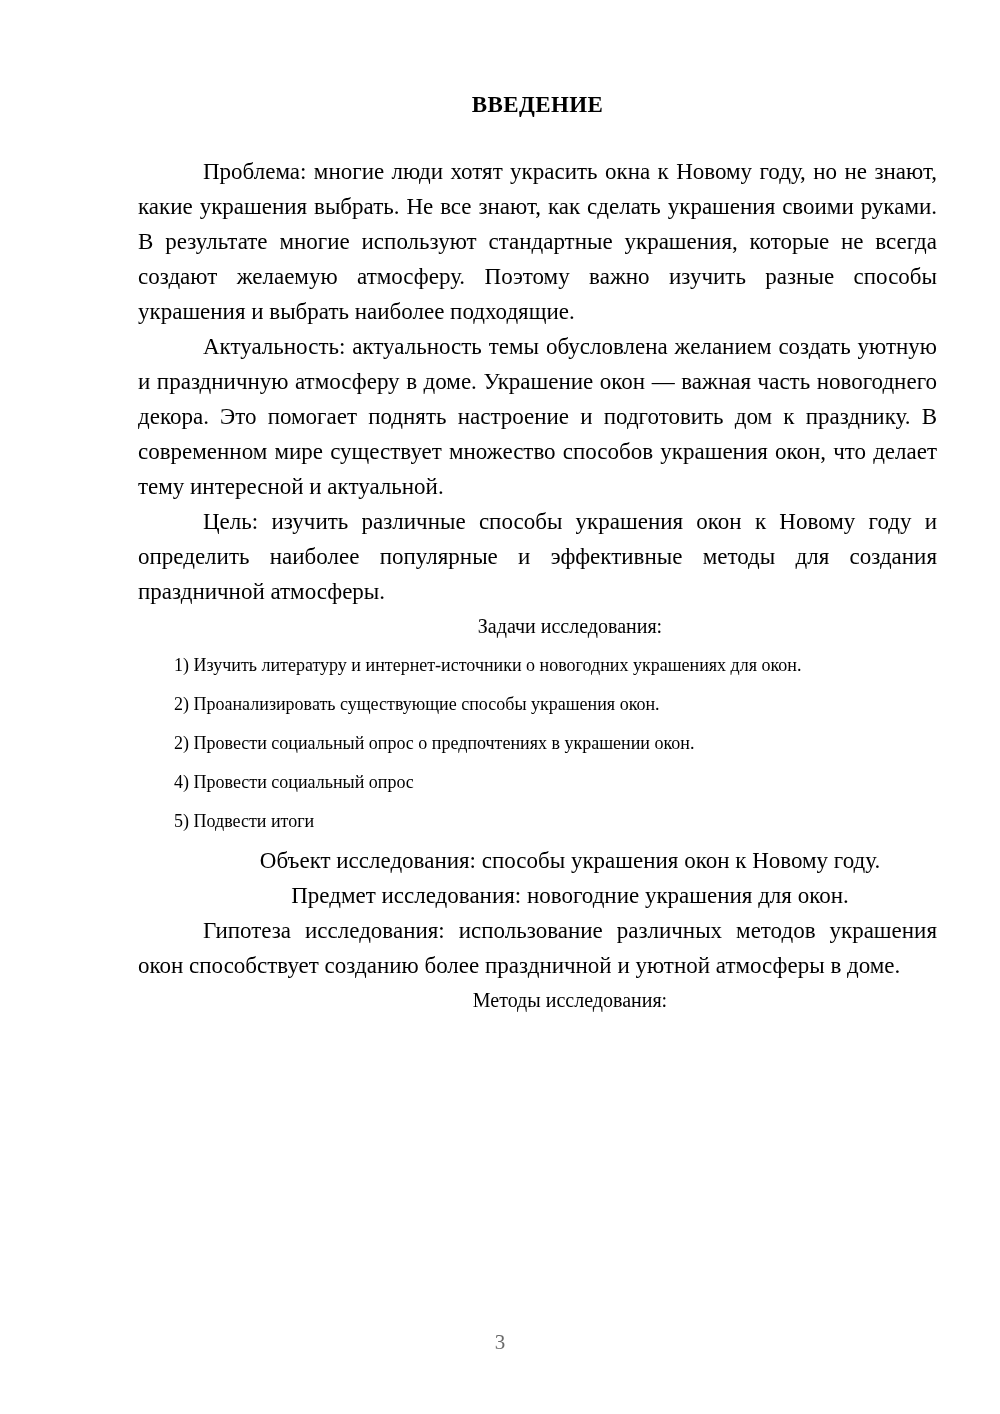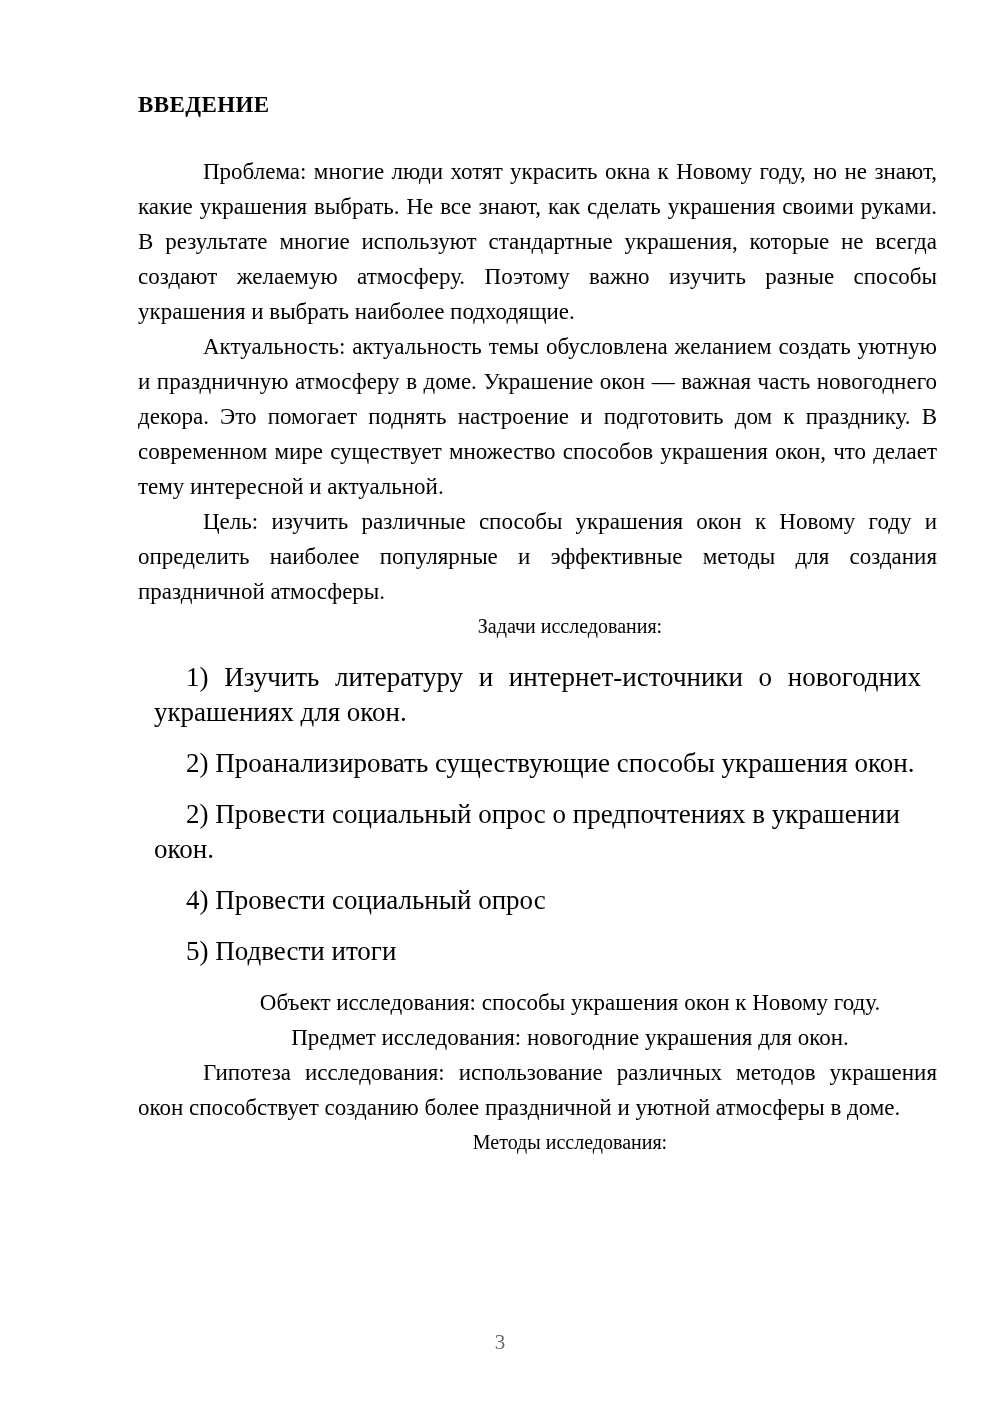--- a/index.html
+++ b/index.html
@@ -22,44 +22,44 @@
   }
   .content {
     position: absolute;
     left: 138px;
     top: 88px;
     width: 799px;
   }
   .doc-title {
     font-size: 23px;
     font-weight: bold;
-    text-align: left;
+    text-align: center;
     letter-spacing: 0.4px;
     margin: 0 0 31px 0;
     line-height: 1.5;
   }
   p.para {
     font-size: 23px;
     line-height: 35px;
     text-align: justify;
     text-justify: inter-word;
     margin: 0 0 0 0;
     text-indent: 65px;
     hyphens: none;
   }
   p.para.gap {
     margin-top: 0px;
   }
   
   p.listitem {
-    font-size: 27px;
+    font-size: 18px;
     line-height: 35px;
     text-align: justify;
     text-justify: inter-word;
-    margin: 16px;
+    margin: 4px;
     text-indent: 32px;
   }
   p.listitem.nojust {
     text-align: left;
   }
   p.label {
     font-size: 20px;
     line-height: 35px;
     text-align: center;
     margin: 0;

